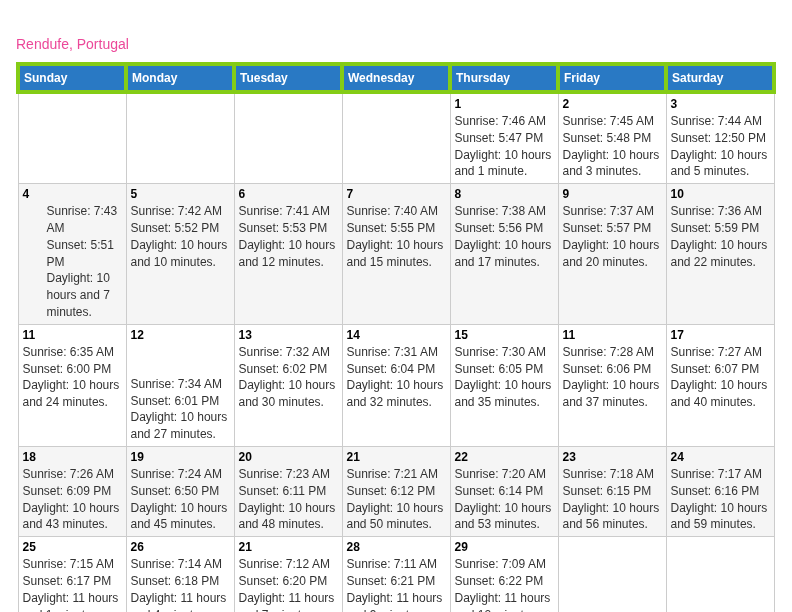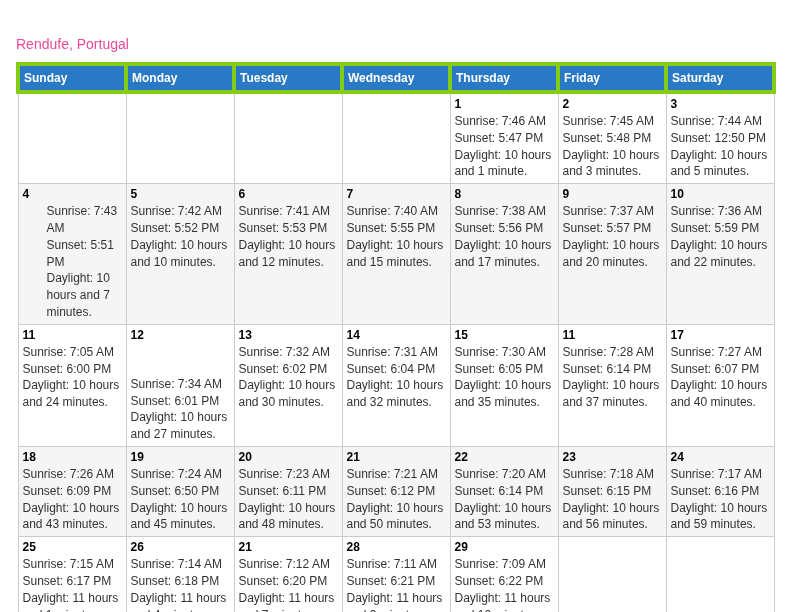--- a/index.html
+++ b/index.html
@@ -169,21 +169,21 @@
         <td>
           <div class="day-number">10</div>
           <div class="day-info" style="white-space: pre-line;">Sunrise: 7:36 AM
 Sunset: 5:59 PM
 Daylight: 10 hours and 22 minutes.</div>
         </td>
       </tr>
       <tr>
         <td>
           <div class="day-number">11</div>
-          <div class="day-info" style="white-space: pre-line;">Sunrise: 7:05 AM
+          <div class="day-info" style="white-space: pre-line;">Sunrise: 6:35 AM
 Sunset: 6:00 PM
 Daylight: 10 hours and 24 minutes.</div>
         </td>
         <td>
           <div class="day-number">12</div>
           <div class="day-info" style="white-space: pre-line; margin-top: 34px;">Sunrise: 7:34 AM
 Sunset: 6:01 PM
 Daylight: 10 hours and 27 minutes.</div>
         </td>
         <td>
@@ -200,21 +200,21 @@
         </td>
         <td>
           <div class="day-number">15</div>
           <div class="day-info" style="white-space: pre-line;">Sunrise: 7:30 AM
 Sunset: 6:05 PM
 Daylight: 10 hours and 35 minutes.</div>
         </td>
         <td>
           <div class="day-number">11</div>
           <div class="day-info" style="white-space: pre-line;">Sunrise: 7:28 AM
-Sunset: 6:14 PM
+Sunset: 6:06 PM
 Daylight: 10 hours and 37 minutes.</div>
         </td>
         <td>
           <div class="day-number">17</div>
           <div class="day-info" style="white-space: pre-line;">Sunrise: 7:27 AM
 Sunset: 6:07 PM
 Daylight: 10 hours and 40 minutes.</div>
         </td>
       </tr>
       <tr>

